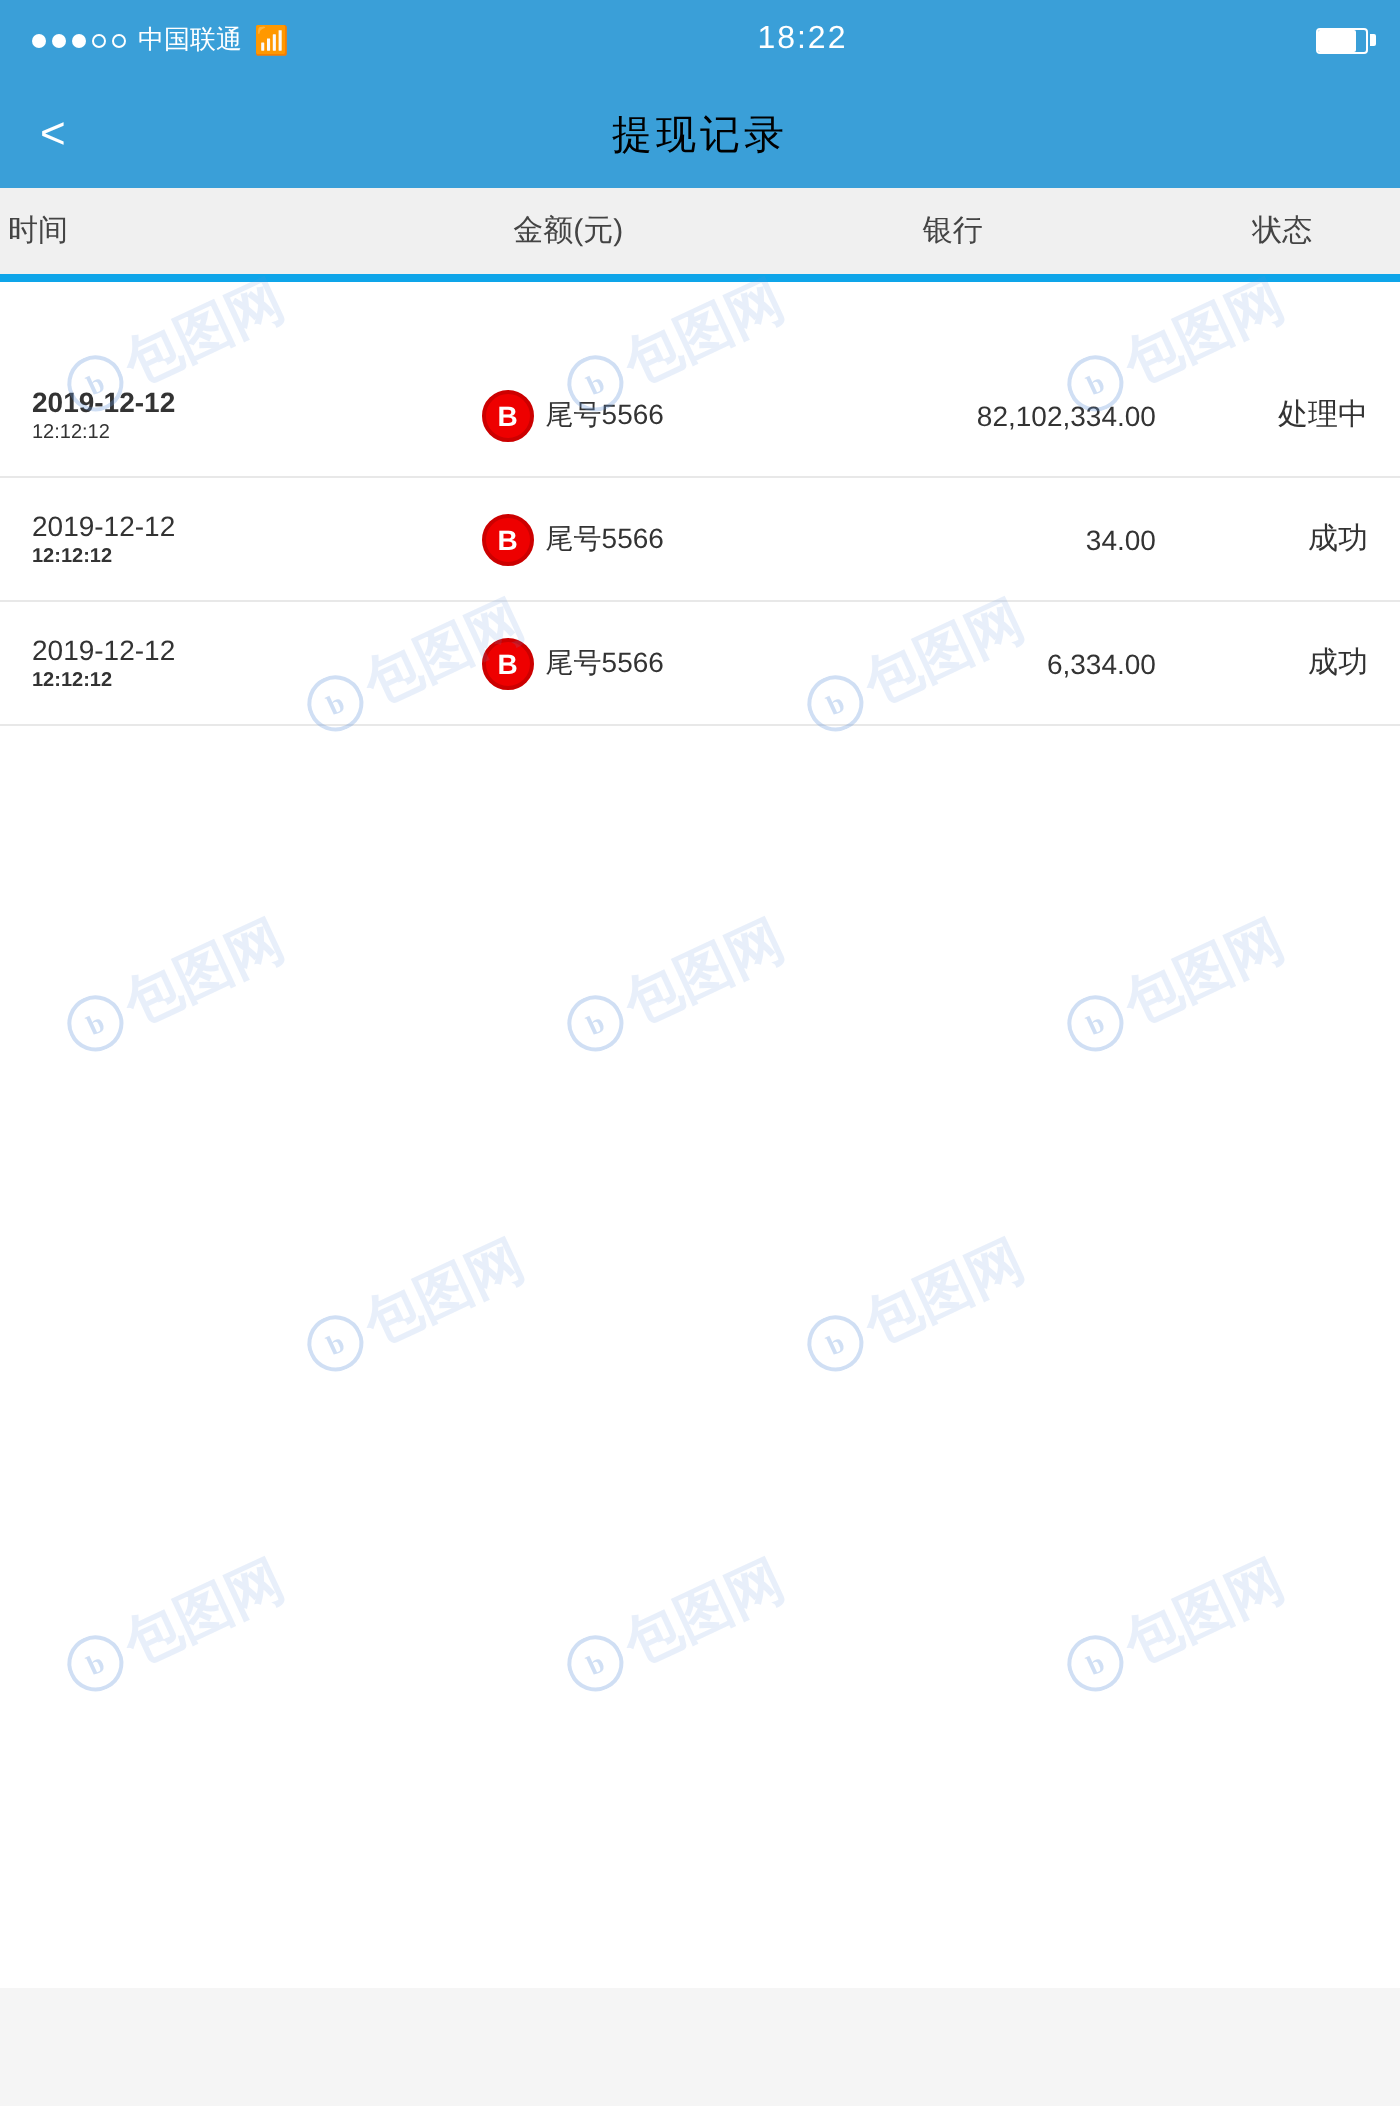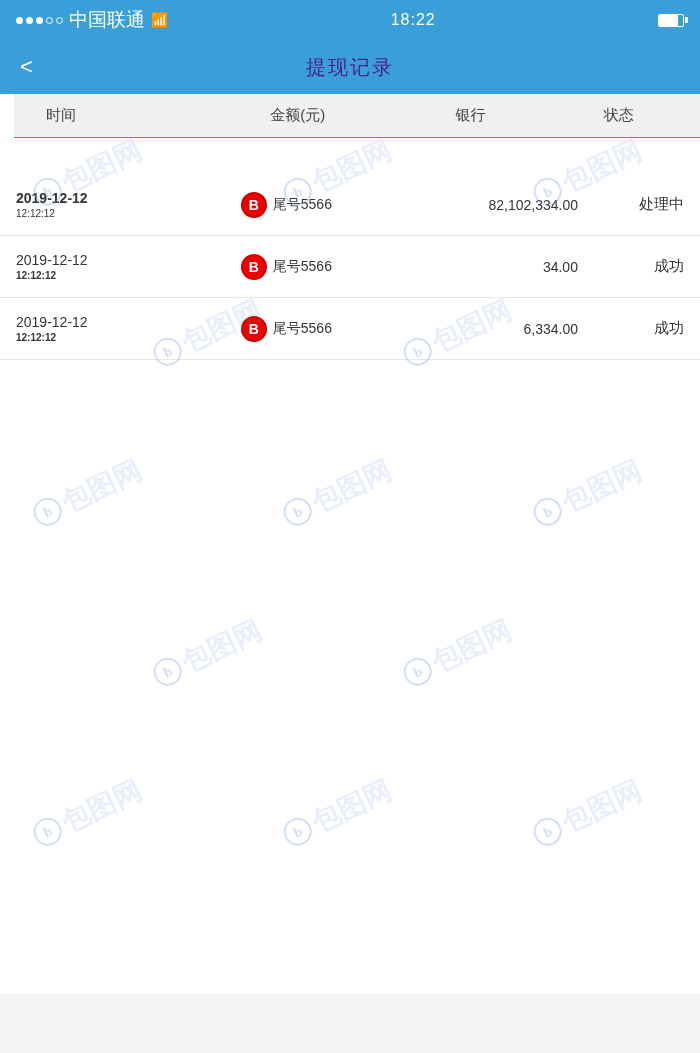--- a/index.html
+++ b/index.html
@@ -36,21 +36,21 @@
       width: 7px;
       height: 7px;
       border-radius: 50%;
       background: white;
     }
     .status-bar .dot.empty {
       background: transparent;
       border: 1.5px solid white;
     }
     .status-bar .carrier {
-      font-size: 19px;
+      font-size: 13px;
     }
     .wifi-icon {
       font-size: 14px;
     }
     .status-bar .center {
       font-size: 16px;
       font-weight: 500;
       letter-spacing: 1px;
     }
     .status-bar .right {
@@ -96,34 +96,33 @@
     }
     .nav-back {
       position: absolute;
       left: 20px;
       color: white;
       font-size: 22px;
       cursor: pointer;
       font-weight: 300;
     }
     .nav-title {
-      color: #4c1d95;
+      color: #000000;
       font-size: 20px;
       font-weight: 500;
       letter-spacing: 2px;
     }
 
     
     .table-header {
       background: #f0f0f0;
       display: grid;
       grid-template-columns: 1.8fr 1.5fr 2fr 1fr;
-      padding: 12px 32px;
-      border-bottom: 1px solid #0ea5e9;
-      margin-left: 14px;
+      padding: 12px 4px;
+      border-bottom: 4px solid #0ea5e9;
     }
     .table-header .col {
       font-size: 15px;
       color: #444;
       text-align: center;
     }
     .table-header .col:first-child {
       text-align: left;
     }
 

